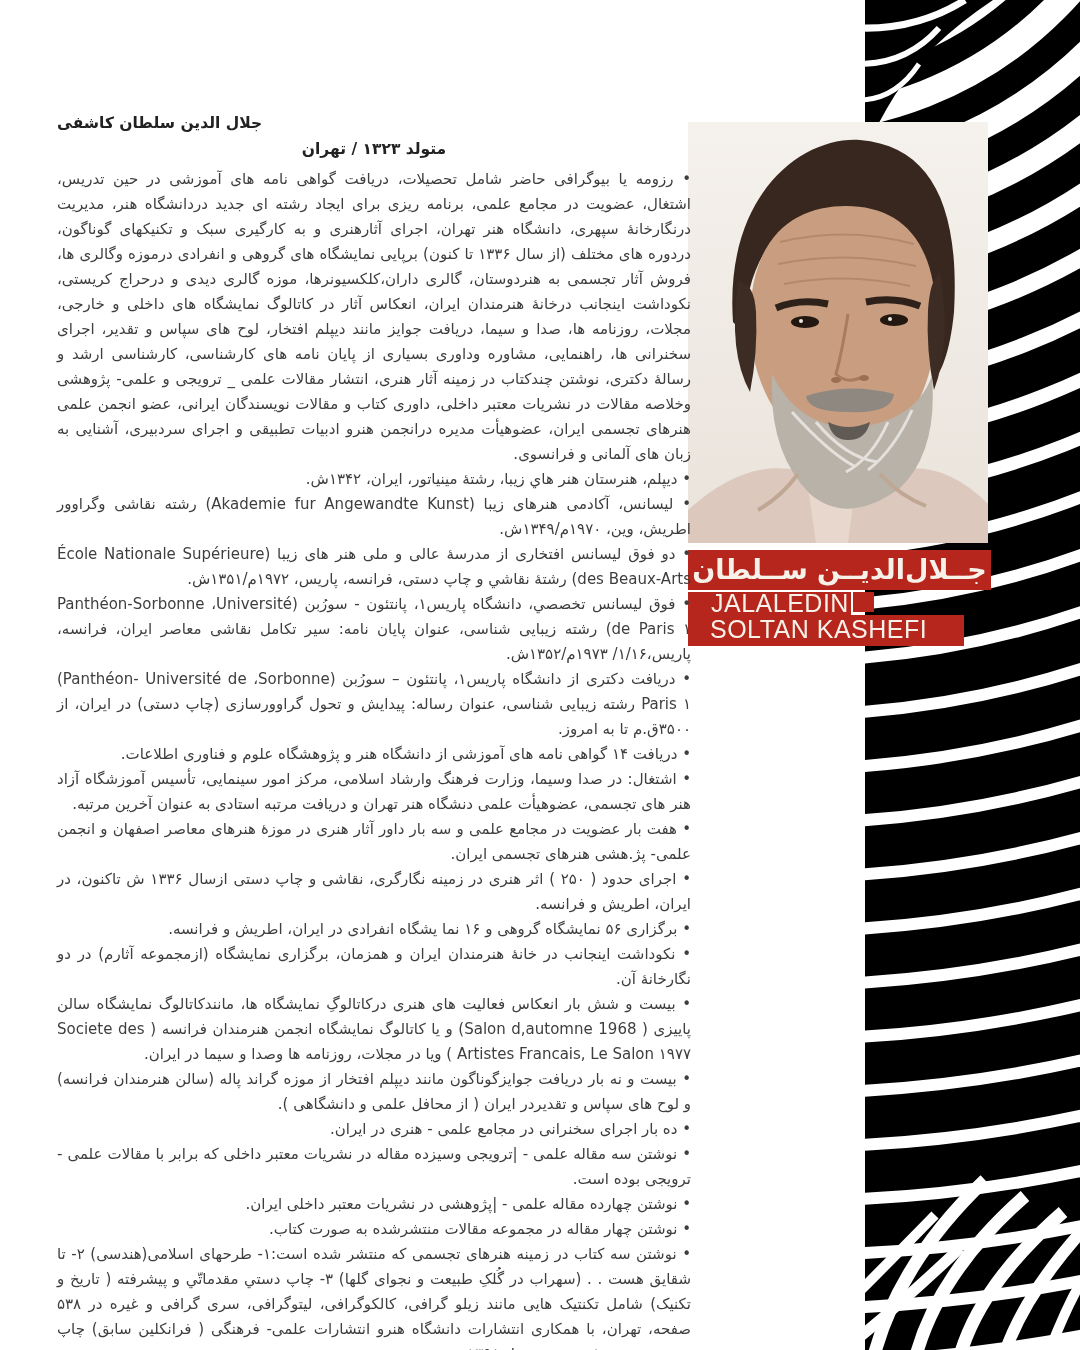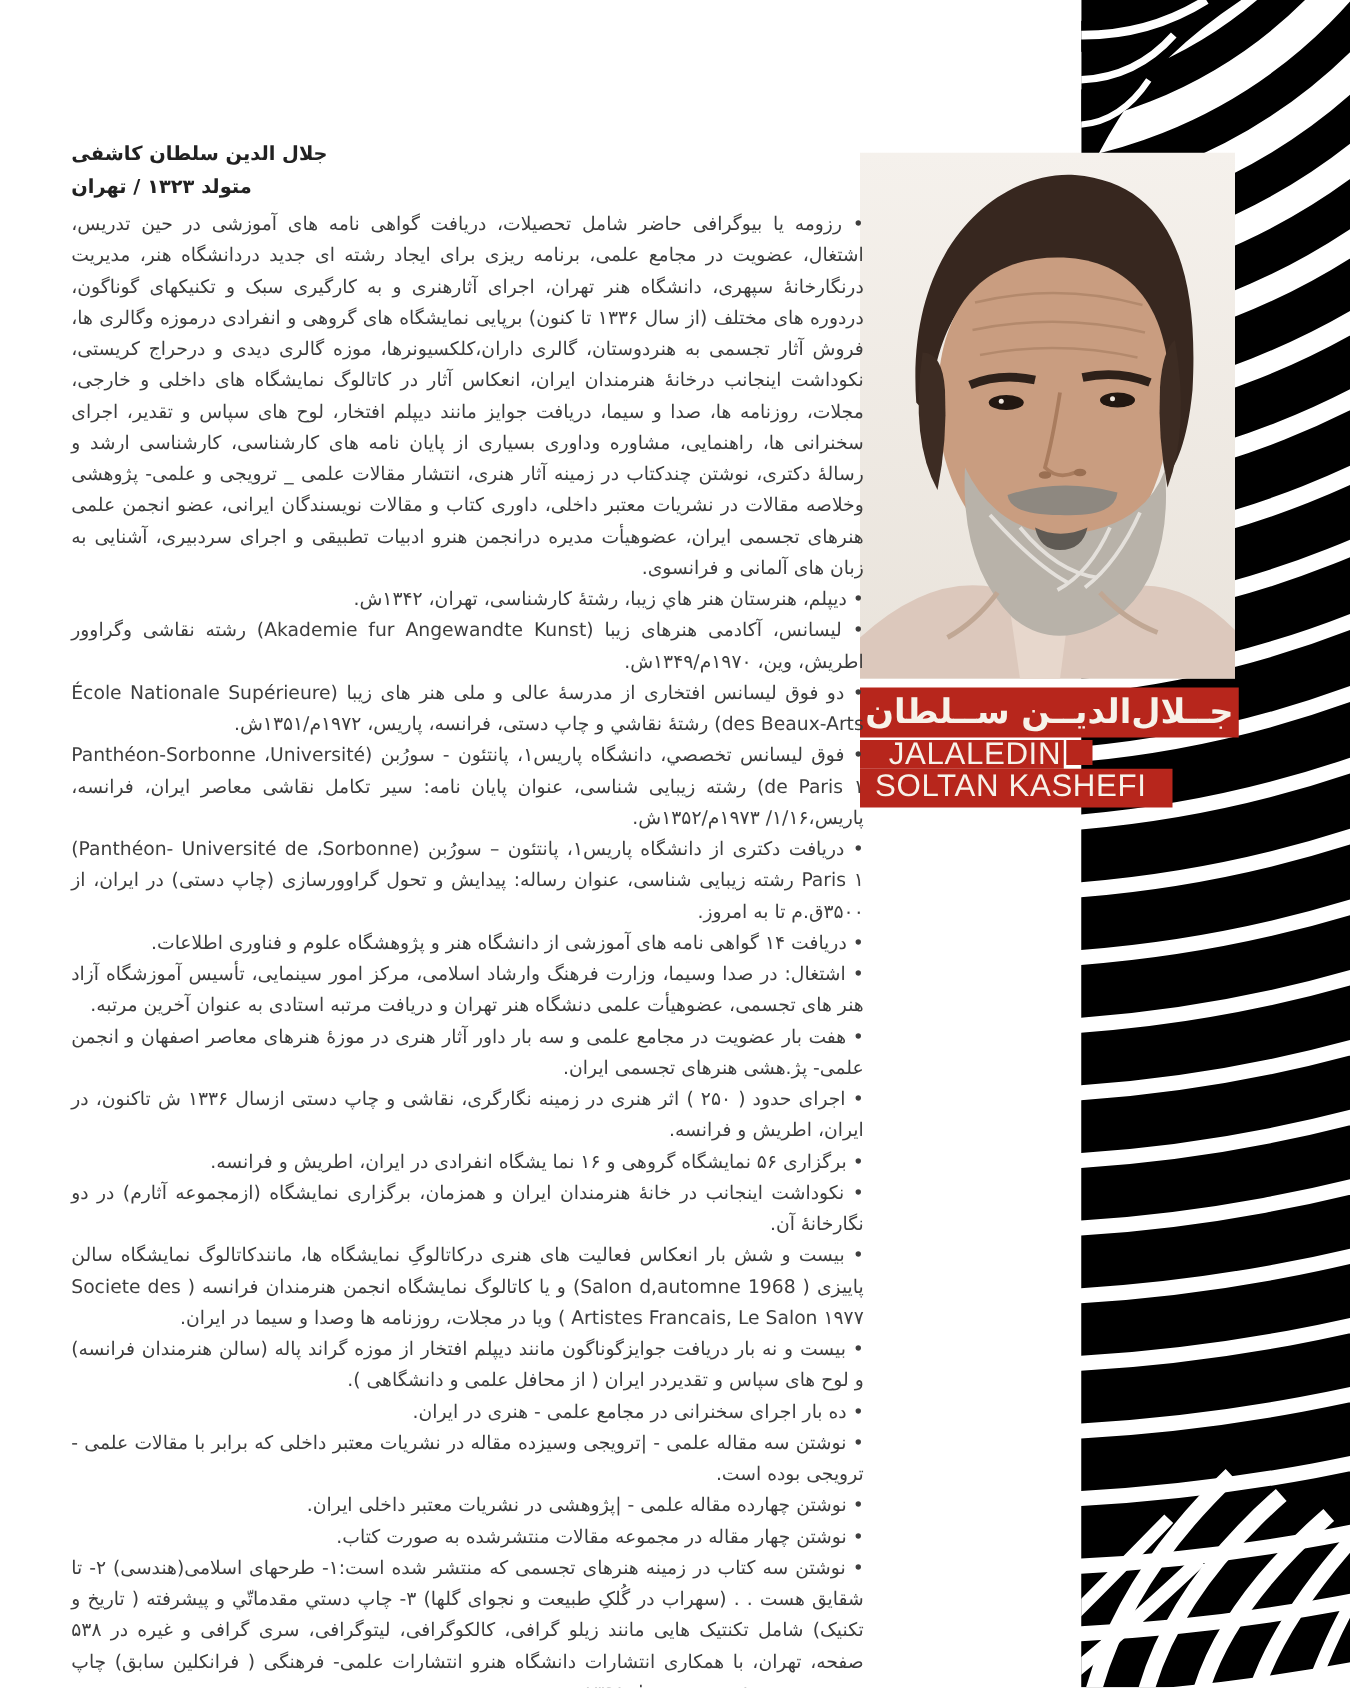--- a/index.html
+++ b/index.html
@@ -15,30 +15,30 @@
   
   .photo{position:absolute;left:688px;top:122px;width:300px;height:421px;}
   
   .banner-strip{position:absolute;background:#b7261c;color:#f7f2e9;overflow:hidden;}
   .strip-calligraphy{left:688px;top:550px;width:303px;height:40px;
     font-size:27px;font-weight:bold;line-height:40px;text-align:center;direction:rtl;}
   .strip-latin1{left:688px;top:592px;width:163px;height:23px;
     font-family:Liberation Sans, sans-serif;font-size:25px;line-height:23px;
     padding-left:23px;box-sizing:border-box;letter-spacing:.5px;}
   .strip-square{left:853px;top:592px;width:21px;height:20px;}
-  .strip-latin2{left:688px;top:615px;width:250px;height:31px;
+  .strip-latin2{left:688px;top:615px;width:276px;height:31px;
     font-family:"Liberation Sans", sans-serif;font-size:25px;line-height:29px;
-    padding-left:12px;box-sizing:border-box;letter-spacing:.5px;}
+    padding-left:22px;box-sizing:border-box;letter-spacing:.5px;}
   
   .bio-col{
     position:absolute;left:57px;top:112px;width:634px;
     direction:rtl;color:#3e3e3e;
   }
   .bio-name{font-size:15.5px;font-weight:bold;color:#222;margin:0 0 4px;line-height:22px;text-align:left;}
-  .bio-born{font-size:15.5px;font-weight:bold;color:#222;margin:0 0 7px;line-height:22px;text-align:left;}
+  .bio-born{font-size:15.5px;font-weight:bold;color:#222;margin:0 0 7px;line-height:22px;text-align:center;}
   .bio-item{
     font-size:15px;line-height:25px;margin:0;
     text-align:justify;text-justify:inter-word;
   }
 </style>
 </head>
 <body>
 
 <div class="page">
 
@@ -148,21 +148,21 @@
   <div class="banner-strip strip-latin1">JALALEDIN</div>
   <div class="banner-strip strip-square"></div>
   <div class="banner-strip strip-latin2">SOLTAN KASHEFI</div>
 
   <div class="bio-col">
     <h1 class="bio-name">جلال الدین سلطان کاشفی</h1>
     <div class="bio-born">متولد ۱۳۲۳ / تهران</div>
     <div>
 
     <p class="bio-item">• رزومه یا بیوگرافی حاضر شامل تحصیلات، دریافت گواهی نامه های آموزشی در حین تدریس، اشتغال، عضویت در مجامع علمی، برنامه ریزی برای ایجاد رشته ای جدید دردانشگاه هنر، مدیریت درنگارخانهٔ سپهری، دانشگاه هنر تهران، اجرای آثارهنری و به کارگیری سبک و تکنیکهای گوناگون، دردوره های مختلف (از سال ۱۳۳۶ تا کنون) برپایی نمایشگاه های گروهی و انفرادی درموزه وگالری ها، فروش آثار تجسمی به هنردوستان، گالری داران،کلکسیونرها، موزه گالری دیدی و درحراج کریستی، نکوداشت اینجانب درخانهٔ هنرمندان ایران، انعکاس آثار در کاتالوگ نمایشگاه های داخلی و خارجی، مجلات، روزنامه ها، صدا و سیما، دریافت جوایز مانند دیپلم افتخار، لوح های سپاس و تقدیر، اجرای سخنرانی ها، راهنمایی، مشاوره وداوری بسیاری از پایان نامه های کارشناسی، کارشناسی ارشد و رسالهٔ دکتری، نوشتن چندکتاب در زمینه آثار هنری، انتشار مقالات علمی _ ترویجی و علمی- پژوهشی وخلاصه مقالات در نشریات معتبر داخلی، داوری کتاب و مقالات نویسندگان ایرانی، عضو انجمن علمی هنرهای تجسمی ایران، عضوهیأت مدیره درانجمن هنرو ادبیات تطبیقی و اجرای سردبیری، آشنایی به زبان های آلمانی و فرانسوی.</p>
-        <p class="bio-item">• دیپلم، هنرستان هنر هاي زیبا، رشتهٔ کارشناسی، تهران، ۱۳۴۲ش.</p>
+        <p class="bio-item">• دیپلم، هنرستان هنر هاي زیبا، رشتهٔ مینیاتور، ایران، ۱۳۴۲ش.</p>
         <p class="bio-item">• لیسانس، آکادمی هنرهای زیبا (Akademie fur Angewandte Kunst) رشته نقاشی وگراوور اطریش، وین، ۱۹۷۰م/۱۳۴۹ش.</p>
         <p class="bio-item">• دو فوق لیسانس افتخاری از مدرسهٔ عالی و ملی هنر های زیبا (École Nationale Supérieure des Beaux-Arts) رشتهٔ نقاشي و چاپ دستی، فرانسه، پاریس، ۱۹۷۲م/۱۳۵۱ش.</p>
         <p class="bio-item">• فوق لیسانس تخصصي، دانشگاه پاریس۱، پانتئون - سورُبن (Panthéon-Sorbonne ،Université de Paris ۱) رشته زیبایی شناسی، عنوان پایان نامه: سیر تکامل نقاشی معاصر ایران، فرانسه، پاریس،۱/۱۶/ ۱۹۷۳م/۱۳۵۲ش.</p>
         <p class="bio-item">• دریافت دکتری از دانشگاه پاریس۱، پانتئون – سورُبن (Panthéon- Université de ،Sorbonne) Paris ۱ رشته زیبایی شناسی، عنوان رساله: پیدایش و تحول گراوورسازی (چاپ دستی) در ایران، از ۳۵۰۰ق.م تا به امروز.</p>
         <p class="bio-item">• دریافت ۱۴ گواهی نامه های آموزشی از دانشگاه هنر و پژوهشگاه علوم و فناوری اطلاعات.</p>
         <p class="bio-item">• اشتغال: در صدا وسیما، وزارت فرهنگ وارشاد اسلامی، مرکز امور سینمایی، تأسیس آموزشگاه آزاد هنر های تجسمی، عضوهیأت علمی دنشگاه هنر تهران و دریافت مرتبه استادی به عنوان آخرین مرتبه.</p>
         <p class="bio-item">• هفت بار عضویت در مجامع علمی و سه بار داور آثار هنری در موزهٔ هنرهای معاصر اصفهان و انجمن علمی- پژ.هشی هنرهای تجسمی ایران.</p>
         <p class="bio-item">• اجرای حدود ( ۲۵۰ ) اثر هنری در زمینه نگارگری، نقاشی و چاپ دستی ازسال ۱۳۳۶ ش تاکنون، در ایران، اطریش و فرانسه.</p>
         <p class="bio-item">• برگزاری ۵۶ نمایشگاه گروهی و ۱۶ نما یشگاه انفرادی در ایران، اطریش و فرانسه.</p>
         <p class="bio-item">• نکوداشت اینجانب در خانهٔ هنرمندان ایران و همزمان، برگزاری نمایشگاه (ازمجموعه آثارم) در دو نگارخانهٔ آن.</p>

